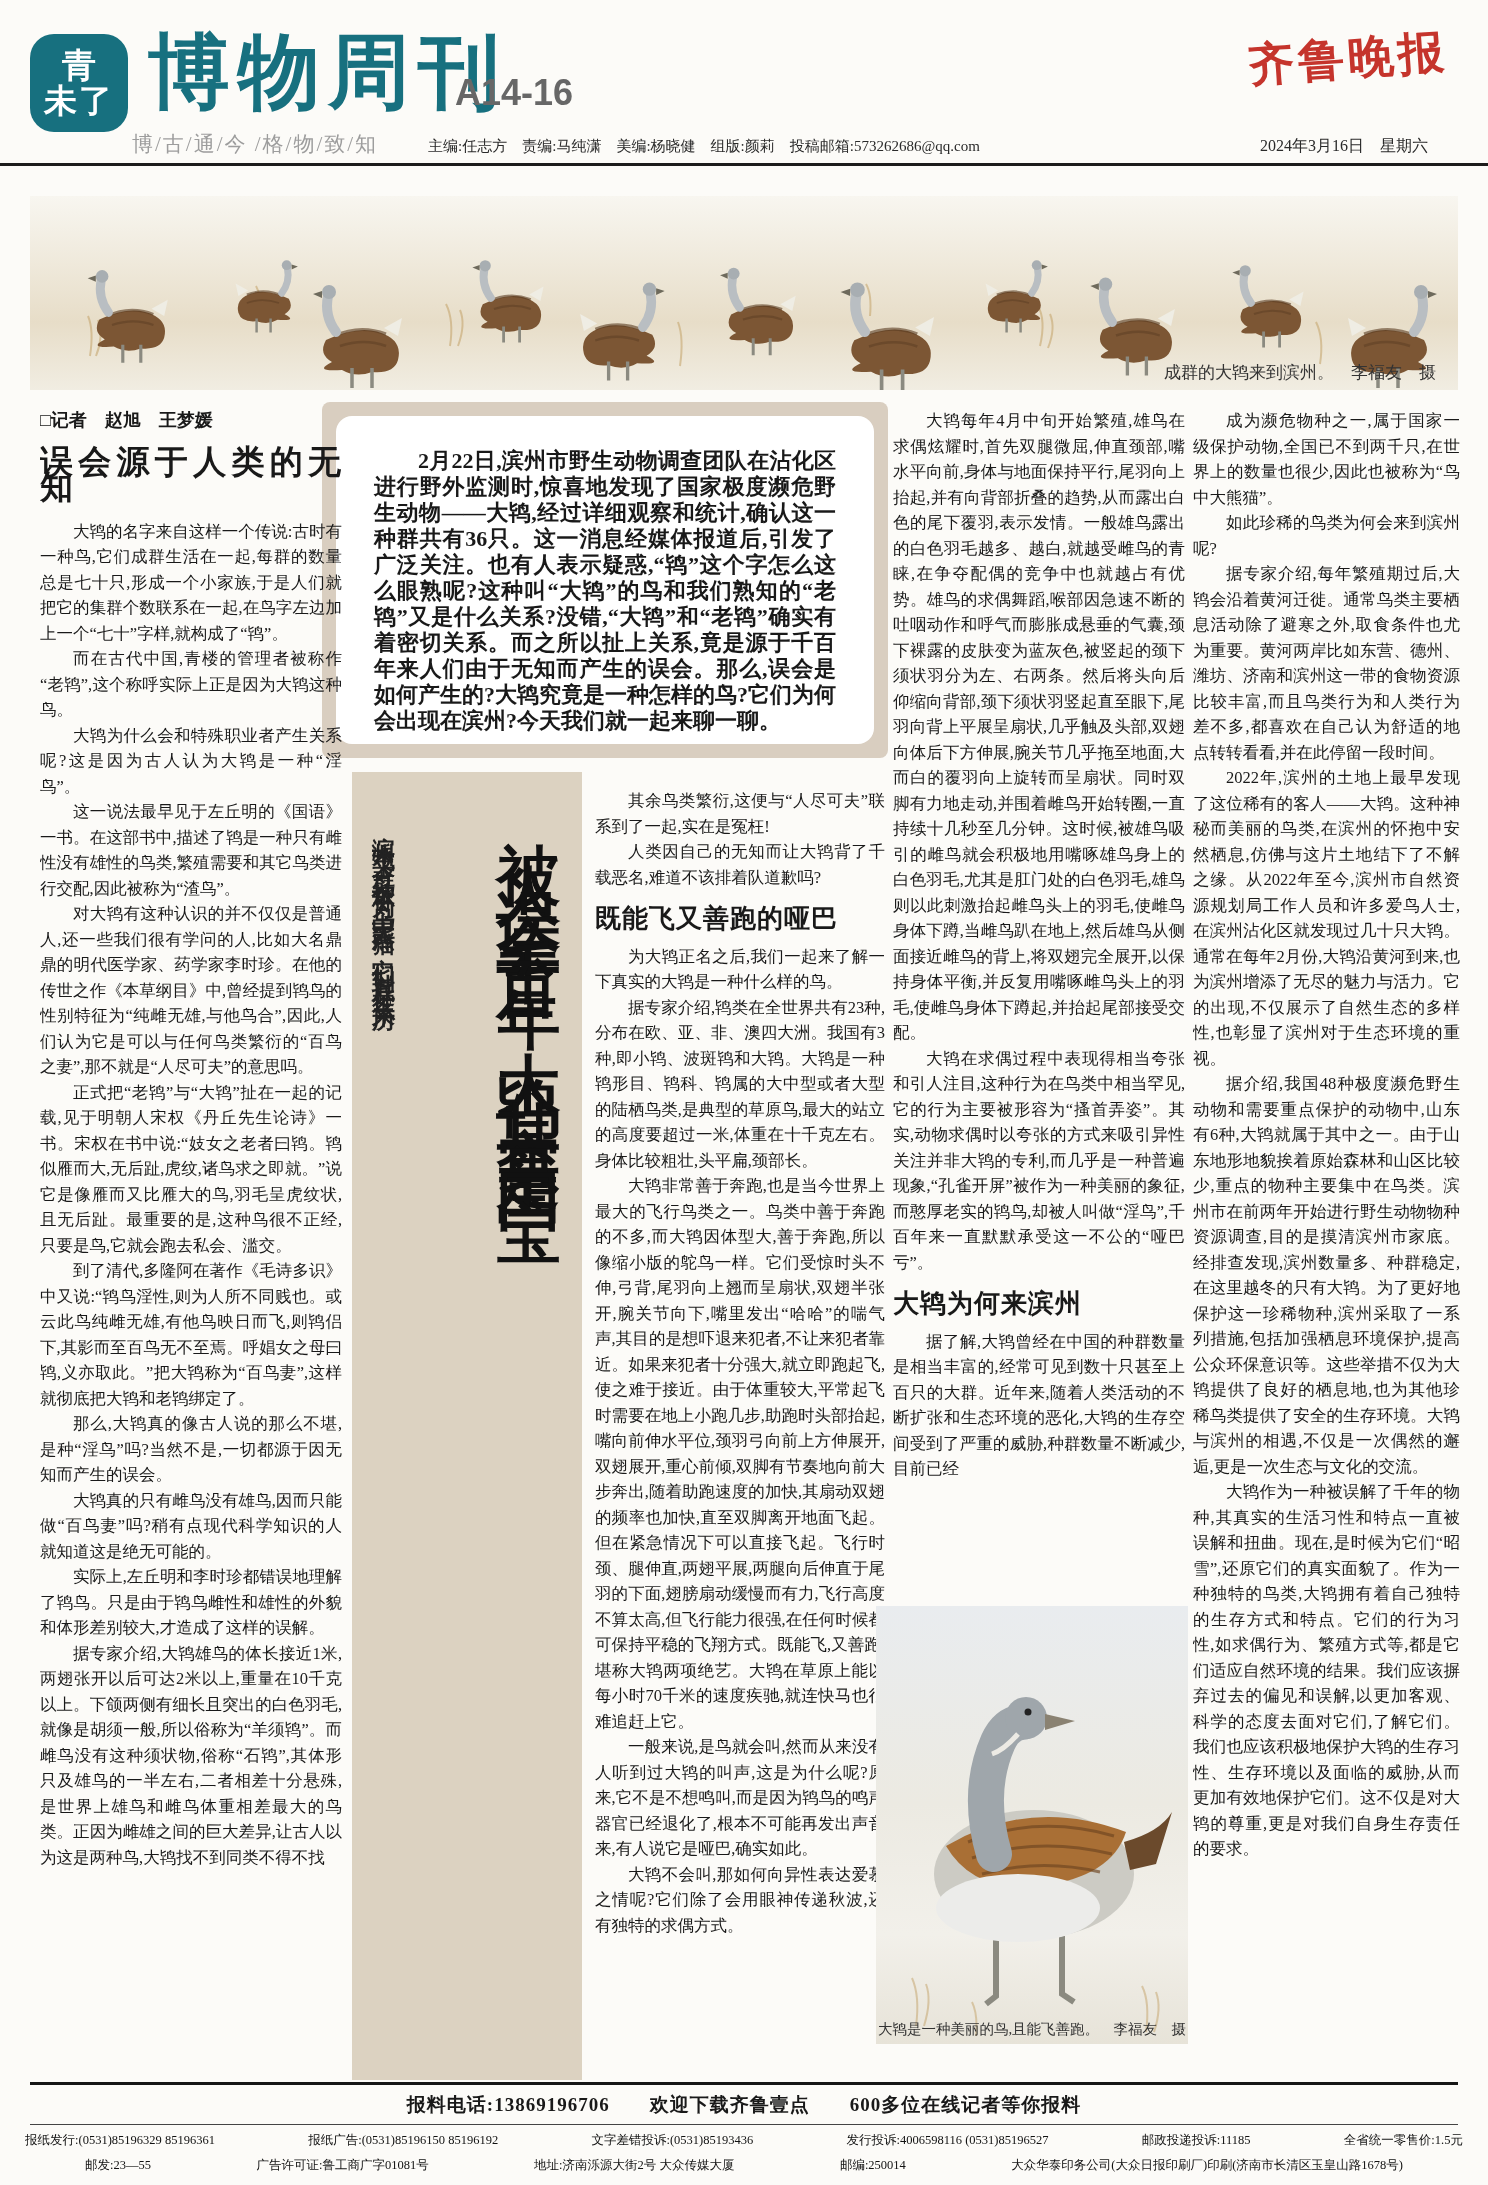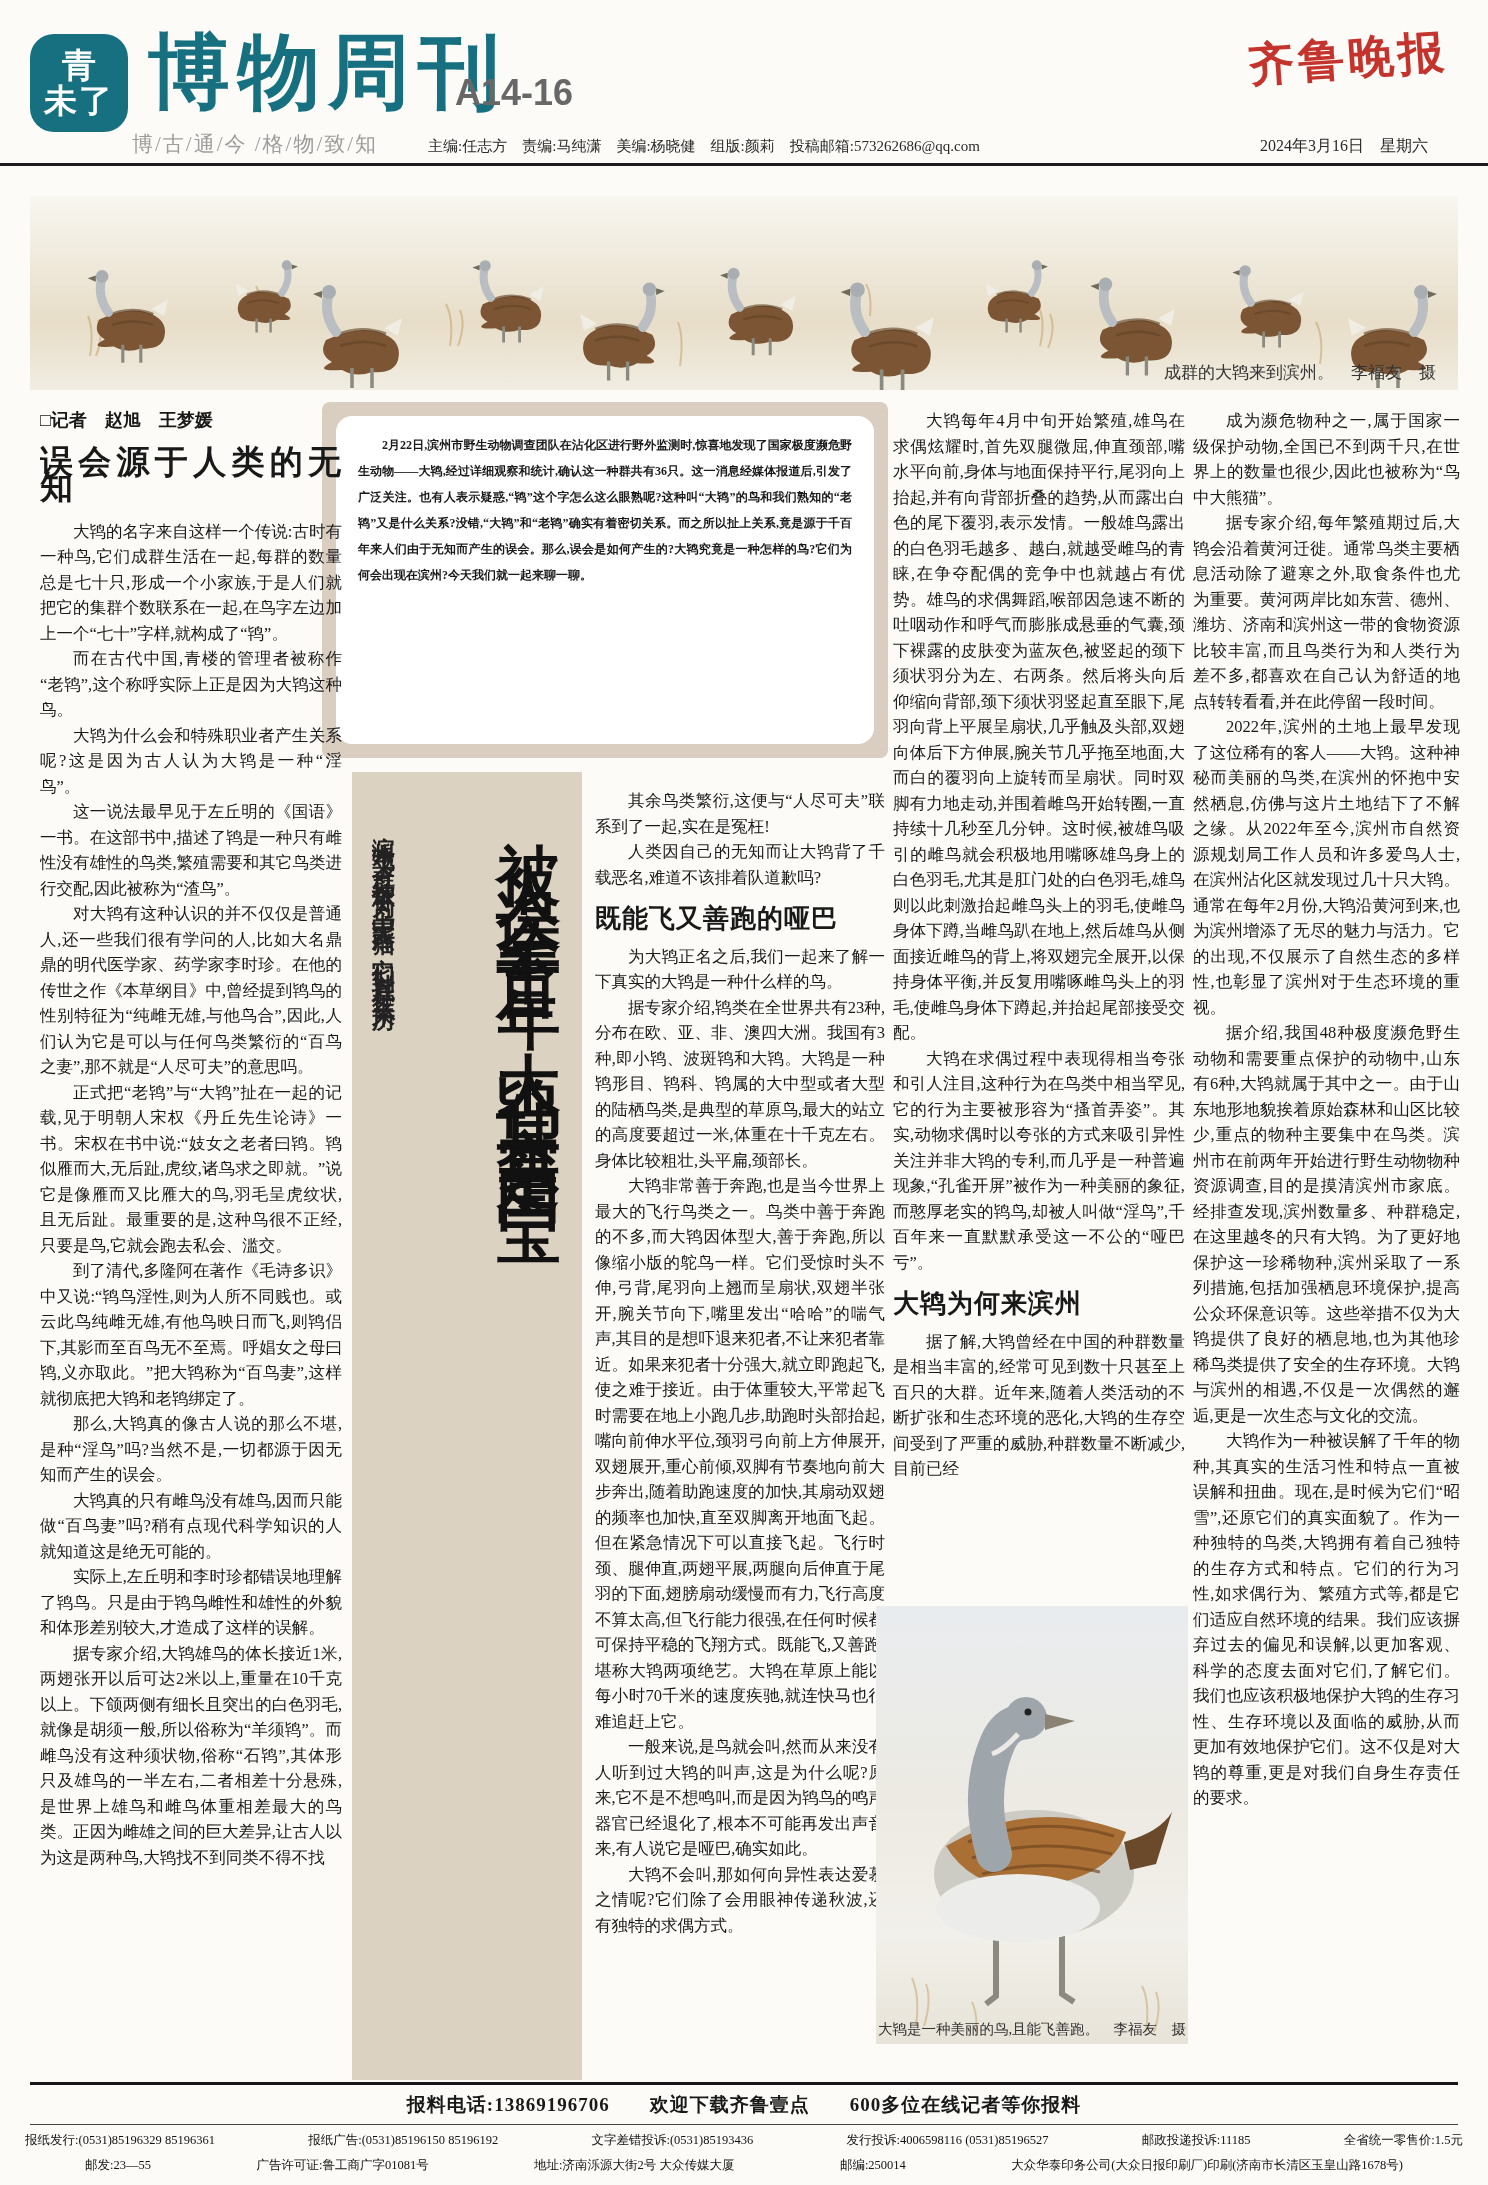--- a/index.html
+++ b/index.html
@@ -30,21 +30,21 @@
   .photo-bottom{position:absolute;left:876px;top:1606px;width:312px;height:438px;overflow:hidden;
         background:linear-gradient(180deg,#e9ecef 0%,#eceae2 45%,#f2f0ea 75%,#e7e3d8 100%);}
   .photo-bottom .cap{position:absolute;left:0;right:0;bottom:5px;font-size:14.5px;color:#333;
         text-align:center;}
 
   
   .intro-panel{position:absolute;left:322px;top:402px;width:566px;height:356px;background:#d9cec0;
         border-radius:8px;}
   .intro-box{position:absolute;left:14px;top:14px;right:14px;bottom:14px;background:#fff;
         border-radius:16px;padding:16px 22px;box-sizing:border-box;}
-  .intro-box p{margin:0;font-size:12px;font-weight:bold;line-height:26px;text-align:justify;
+  .intro-box p{margin:16px;font-size:22px;font-weight:bold;line-height:26px;text-align:justify;
         text-indent:2em;}
 
   
   .strip{position:absolute;left:352px;top:772px;width:230px;height:1308px;background:#dcd2c1;}
   .strip .main{position:absolute;right:10px;top:18px;height:1275px;writing-mode:vertical-rl;
         font-size:64px;font-weight:900;letter-spacing:0.38em;color:#111;}
   .strip .sub{position:absolute;left:16px;top:46px;height:1230px;writing-mode:vertical-rl;
         font-size:23px;font-weight:bold;letter-spacing:0.28em;color:#222;}
 
   
@@ -165,20 +165,21 @@
 
   <div class="col" id="col4">
     <p>大鸨每年4月中旬开始繁殖,雄鸟在求偶炫耀时,首先双腿微屈,伸直颈部,嘴水平向前,身体与地面保持平行,尾羽向上抬起,并有向背部折叠的趋势,从而露出白色的尾下覆羽,表示发情。一般雄鸟露出的白色羽毛越多、越白,就越受雌鸟的青睐,在争夺配偶的竞争中也就越占有优势。雄鸟的求偶舞蹈,喉部因急速不断的吐咽动作和呼气而膨胀成悬垂的气囊,颈下裸露的皮肤变为蓝灰色,被竖起的颈下须状羽分为左、右两条。然后将头向后仰缩向背部,颈下须状羽竖起直至眼下,尾羽向背上平展呈扇状,几乎触及头部,双翅向体后下方伸展,腕关节几乎拖至地面,大而白的覆羽向上旋转而呈扇状。同时双脚有力地走动,并围着雌鸟开始转圈,一直持续十几秒至几分钟。这时候,被雄鸟吸引的雌鸟就会积极地用嘴啄雄鸟身上的白色羽毛,尤其是肛门处的白色羽毛,雄鸟则以此刺激抬起雌鸟头上的羽毛,使雌鸟身体下蹲,当雌鸟趴在地上,然后雄鸟从侧面接近雌鸟的背上,将双翅完全展开,以保持身体平衡,并反复用嘴啄雌鸟头上的羽毛,使雌鸟身体下蹲起,并抬起尾部接受交配。</p>
     <p>大鸨在求偶过程中表现得相当夸张和引人注目,这种行为在鸟类中相当罕见,它的行为主要被形容为“搔首弄姿”。其实,动物求偶时以夸张的方式来吸引异性关注并非大鸨的专利,而几乎是一种普遍现象,“孔雀开屏”被作为一种美丽的象征,而憨厚老实的鸨鸟,却被人叫做“淫鸟”,千百年来一直默默承受这一不公的“哑巴亏”。</p>
     <div class="head2">大鸨为何来滨州</div>
     <p>据了解,大鸨曾经在中国的种群数量是相当丰富的,经常可见到数十只甚至上百只的大群。近年来,随着人类活动的不断扩张和生态环境的恶化,大鸨的生存空间受到了严重的威胁,种群数量不断减少,目前已经</p>
   </div>
 
   <div class="col" id="col5">
     <p>成为濒危物种之一,属于国家一级保护动物,全国已不到两千只,在世界上的数量也很少,因此也被称为“鸟中大熊猫”。</p>
+    <p>如此珍稀的鸟类为何会来到滨州呢?</p>
     <p>据专家介绍,每年繁殖期过后,大鸨会沿着黄河迁徙。通常鸟类主要栖息活动除了避寒之外,取食条件也尤为重要。黄河两岸比如东营、德州、潍坊、济南和滨州这一带的食物资源比较丰富,而且鸟类行为和人类行为差不多,都喜欢在自己认为舒适的地点转转看看,并在此停留一段时间。</p>
     <p>2022年,滨州的土地上最早发现了这位稀有的客人——大鸨。这种神秘而美丽的鸟类,在滨州的怀抱中安然栖息,仿佛与这片土地结下了不解之缘。从2022年至今,滨州市自然资源规划局工作人员和许多爱鸟人士,在滨州沾化区就发现过几十只大鸨。通常在每年2月份,大鸨沿黄河到来,也为滨州增添了无尽的魅力与活力。它的出现,不仅展示了自然生态的多样性,也彰显了滨州对于生态环境的重视。</p>
     <p>据介绍,我国48种极度濒危野生动物和需要重点保护的动物中,山东有6种,大鸨就属于其中之一。由于山东地形地貌挨着原始森林和山区比较少,重点的物种主要集中在鸟类。滨州市在前两年开始进行野生动物物种资源调查,目的是摸清滨州市家底。经排查发现,滨州数量多、种群稳定,在这里越冬的只有大鸨。为了更好地保护这一珍稀物种,滨州采取了一系列措施,包括加强栖息环境保护,提高公众环保意识等。这些举措不仅为大鸨提供了良好的栖息地,也为其他珍稀鸟类提供了安全的生存环境。大鸨与滨州的相遇,不仅是一次偶然的邂逅,更是一次生态与文化的交流。</p>
     <p>大鸨作为一种被误解了千年的物种,其真实的生活习性和特点一直被误解和扭曲。现在,是时候为它们“昭雪”,还原它们的真实面貌了。作为一种独特的鸟类,大鸨拥有着自己独特的生存方式和特点。它们的行为习性,如求偶行为、繁殖方式等,都是它们适应自然环境的结果。我们应该摒弃过去的偏见和误解,以更加客观、科学的态度去面对它们,了解它们。我们也应该积极地保护大鸨的生存习性、生存环境以及面临的威胁,从而更加有效地保护它们。这不仅是对大鸨的尊重,更是对我们自身生存责任的要求。</p>
   </div>
 
   <div class="photo-bottom">
     <svg width="312" height="438" viewBox="0 0 312 438">
       <g opacity="0.5" stroke="#c3a268" stroke-width="2" fill="none">
         <path d="M40,420 q4,-30 -4,-48 M48,420 q8,-26 2,-42"></path>

